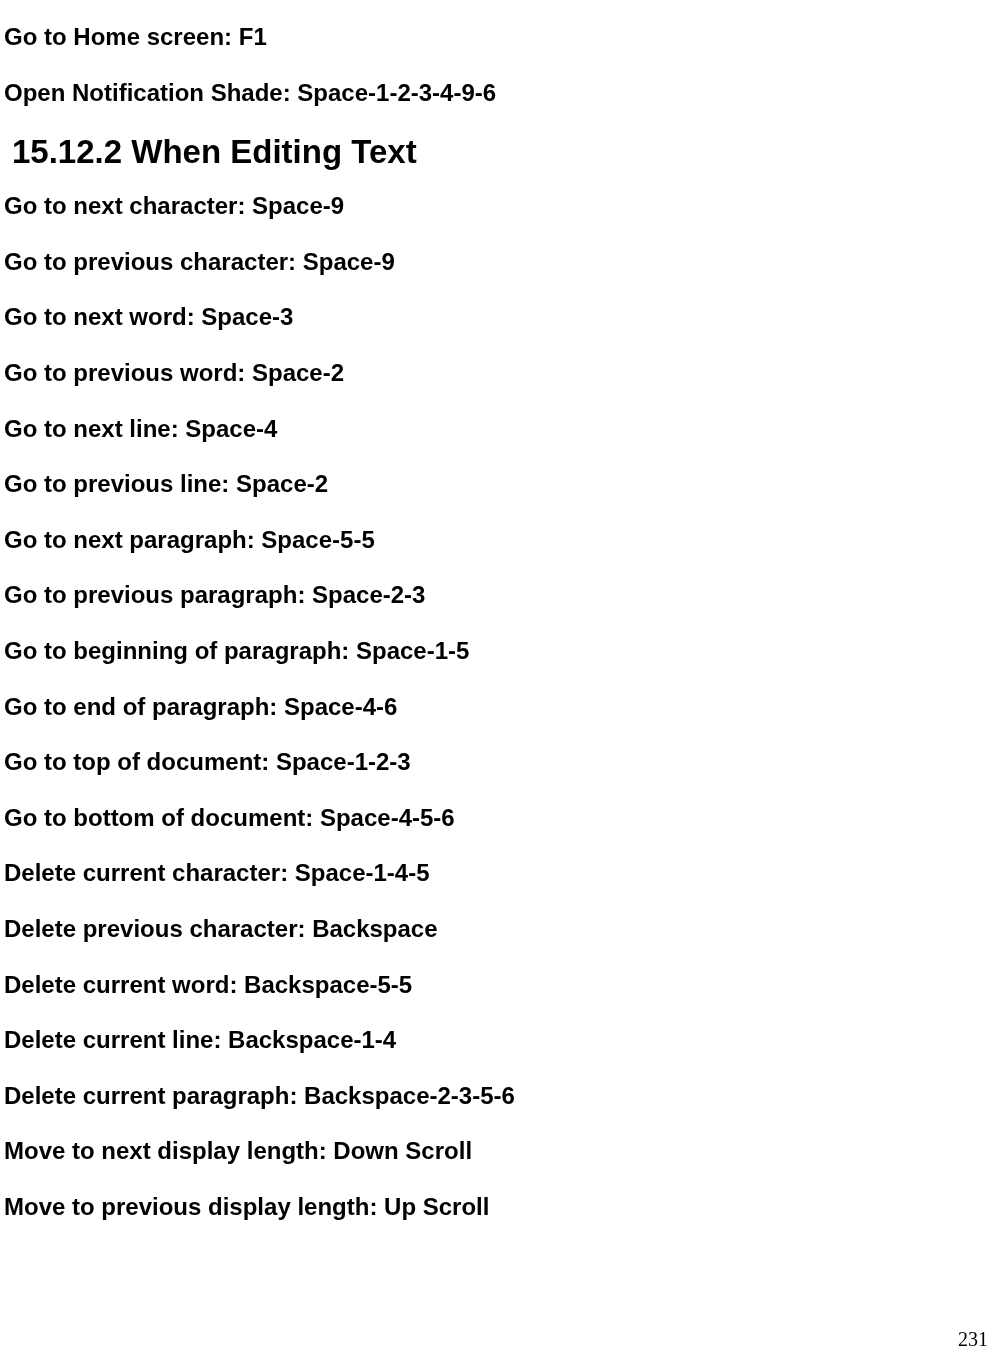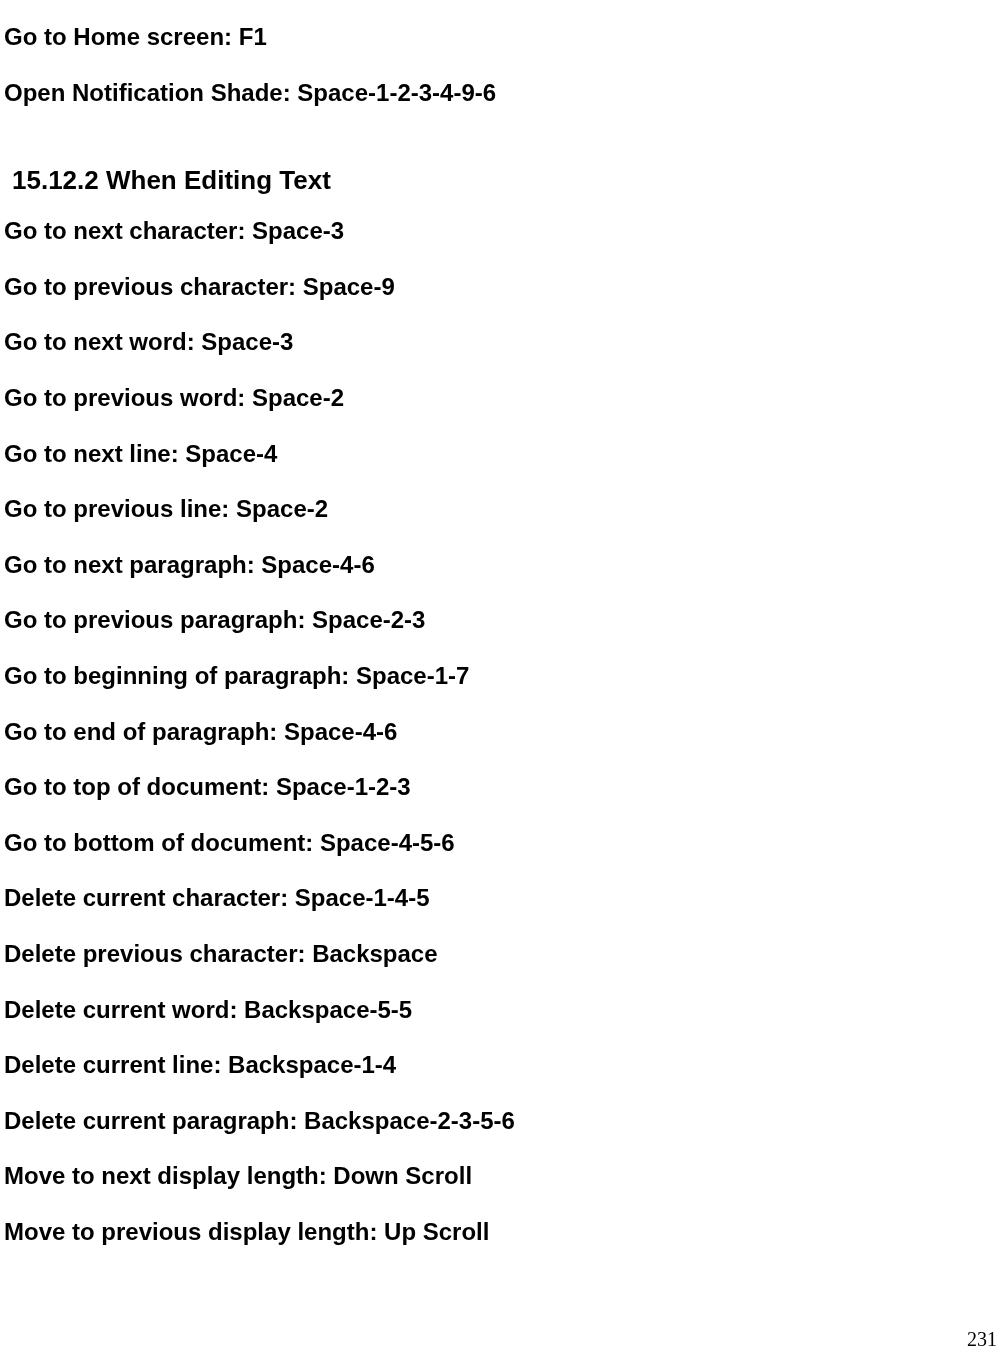--- a/index.html
+++ b/index.html
@@ -17,51 +17,51 @@
       padding-top: 20px;
       padding-left: 4px;
     }
     .body-text {
       font-size: 24px;
       line-height: 1.4;
       margin-bottom: 22px;
       font-weight: 700;
     }
     .section-heading {
-      font-size: 26px;
+      font-size: 33px;
       font-weight: 700;
-      margin-top: 56px;
+      margin-top: 24px;
       margin-bottom: 18px;
       padding-left: 8px;
     }
     .page-number {
       position: absolute;
       bottom: 20px;
-      right: 10px;
+      right: 19px;
       font-family: Georgia, 'Times New Roman', serif;
       font-size: 20px;
     }
   </style>
 </head>
 <body>
 
 <p class="body-text">Go to Home screen: F1</p>
 <p class="body-text">Open Notification Shade: Space-1-2-3-4-9-6</p>
 
 <h2 class="section-heading">15.12.2 When Editing Text</h2>
 
-<p class="body-text">Go to next character: Space-3</p>
+<p class="body-text">Go to next character: Space-9</p>
 <p class="body-text">Go to previous character: Space-9</p>
 <p class="body-text">Go to next word: Space-3</p>
 <p class="body-text">Go to previous word: Space-2</p>
 <p class="body-text">Go to next line: Space-4</p>
 <p class="body-text">Go to previous line: Space-2</p>
-<p class="body-text">Go to next paragraph: Space-4-6</p>
+<p class="body-text">Go to next paragraph: Space-5-5</p>
 <p class="body-text">Go to previous paragraph: Space-2-3</p>
-<p class="body-text">Go to beginning of paragraph: Space-1-7</p>
+<p class="body-text">Go to beginning of paragraph: Space-1-5</p>
 <p class="body-text">Go to end of paragraph: Space-4-6</p>
 <p class="body-text">Go to top of document: Space-1-2-3</p>
 <p class="body-text">Go to bottom of document: Space-4-5-6</p>
 <p class="body-text">Delete current character: Space-1-4-5</p>
 <p class="body-text">Delete previous character: Backspace</p>
 <p class="body-text">Delete current word: Backspace-5-5</p>
 <p class="body-text">Delete current line: Backspace-1-4</p>
 <p class="body-text">Delete current paragraph: Backspace-2-3-5-6</p>
 <p class="body-text">Move to next display length: Down Scroll</p>
 <p class="body-text">Move to previous display length: Up Scroll</p>

